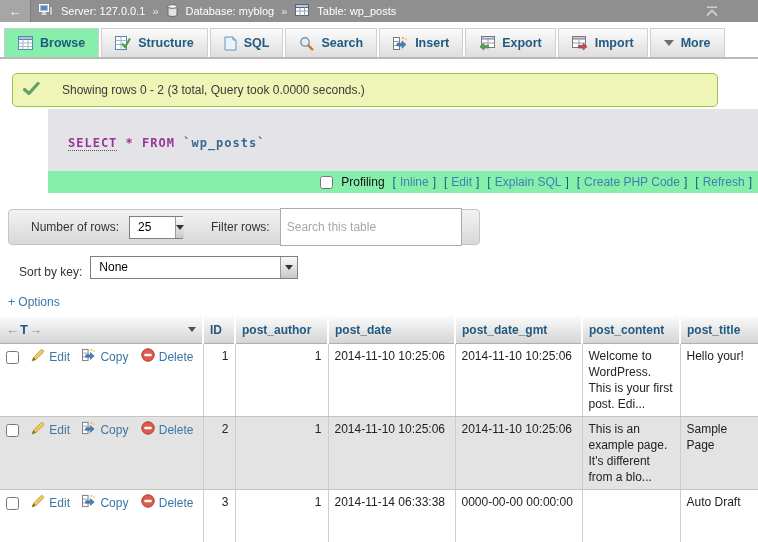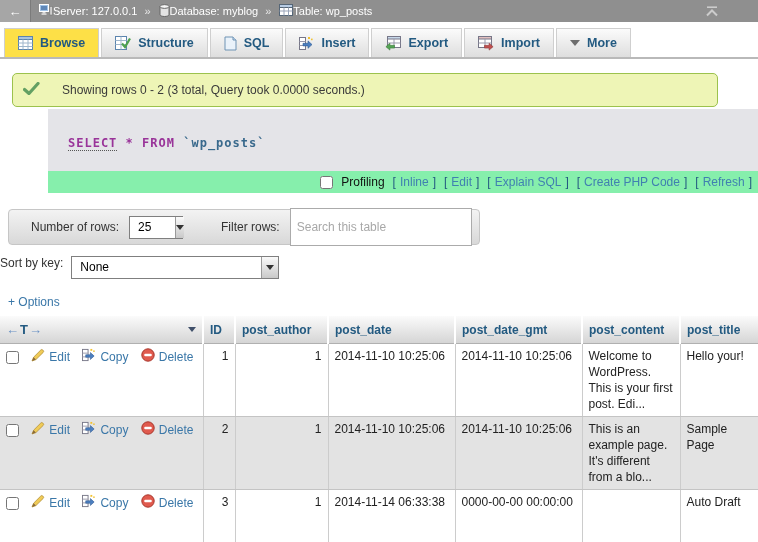--- a/index.html
+++ b/index.html
@@ -5,29 +5,29 @@
   html,body{margin:0;padding:0;}
   body{
     width:758px;height:542px;overflow:hidden;background:#fff;
     font-family:"Liberation Sans", sans-serif;font-size:12px;color:#333;
     position:relative;
   }
   
   .topbar{height:22px;background:#8f8f8f;display:flex;align-items:center;color:#fff;font-size:11px;}
   .backbtn{width:30px;height:22px;background:#a6a6a6;border-right:1px solid #7b7b7b;
     display:flex;align-items:center;justify-content:center;color:#fff;font-size:13px;cursor:pointer;}
-  .crumb{display:flex;align-items:center;gap:0;margin-left:8px;}
+  .crumb{display:flex;align-items:center;gap:8px;margin-left:8px;}
   .crumb-sep{margin-left:7px;color:#e8e8e8;}
   .collapse{margin-left:auto;margin-right:38px;display:flex;align-items:center;cursor:pointer;}
   
   .tabbar{margin-top:5px;height:30px;display:flex;align-items:flex-end;border-bottom:2px solid #b9b9b9;padding-left:4px;}
   .tab{display:flex;align-items:center;gap:7px;height:28px;padding:0 13px;margin-right:2px;
     border:1px solid #cfcfcf;border-bottom:none;background:linear-gradient(#fbfbfb,#dedede);
     font-weight:bold;color:#235a81;font-size:12.5px;cursor:pointer;white-space:nowrap;}
-  .tab.active{background:#fde047;}
+  .tab.active{background:#86efac;}
   .ticon{display:flex;align-items:center;}
   .tri-down-sm{width:0;height:0;border-left:5px solid transparent;border-right:5px solid transparent;border-top:6px solid #6d6d6d;}
   
   .message{margin:14px 0 0 12px;width:684px;background:#eef5b6;border:1px solid #9cc24d;border-radius:5px;
     padding:8px 10px;display:flex;align-items:center;gap:22px;color:#3a3a3a;}
   
   .querybox{margin:2px 0 0 8px;width:712px;padding-left:40px;}
   .query-sql{background:#e4e4e8;padding:27px 12px 21px 20px;
     font-family:"DejaVu Sans Mono", monospace;font-size:12px;font-weight:bold;letter-spacing:1px;}
   .kw{color:#993399;}
@@ -41,21 +41,21 @@
   
   .rowsbar{margin:16px 0 0 8px;width:448px;height:34px;border:1px solid #c6c6c6;border-radius:4px;
     background:linear-gradient(#f3f3f3,#d8d8d8);display:flex;align-items:center;padding-left:22px;gap:10px;}
   .selectbox{display:inline-flex;align-items:stretch;background:#fff;border:1px solid #7f7f7f;height:21px;cursor:pointer;gap:16px;}
   .selectbox .val{padding:0 8px;line-height:21px;color:#000;flex:1;}
   .selectbox .btn{width:16px;background:linear-gradient(#fafafa,#c9c9c9);border-left:1px solid #9a9a9a;
     display:flex;align-items:center;justify-content:center;}
   .tri-down{width:0;height:0;border-left:4px solid transparent;border-right:4px solid transparent;border-top:5px solid #333;}
   .filterinput{width:168px;height:20px;border:1px solid #ababab;padding:8px 6px;font-family:inherit;font-size:12px;color:#333;}
   .filterinput::placeholder{color:#a8a8a8;}
-  .sortrow{margin:11px 0 0 0;display:flex;align-items:flex-start;gap:8px;}
+  .sortrow{margin:11px 0 0 19px;display:flex;align-items:flex-end;gap:8px;}
   .sortsel{width:206px;}
   .optionslink{margin:16px 11px 0 8px;color:#3a77a8;cursor:pointer;display:inline-block;text-align:center;}
   
   table.results{margin-top:7px;width:758px;border-collapse:collapse;table-layout:fixed;}
   .results th{background:linear-gradient(#fbfbfb,#d5d5d5);color:#235a81;font-weight:bold;text-align:left;
     height:27px;padding:0 6px;border-right:2px solid #fff;border-bottom:1px solid #b0b0b0;font-size:12px;}
   .results td{vertical-align:top;padding:4px 6px;border-right:1px solid #ccc;border-bottom:1px solid #c4c4c4;
     color:#222;line-height:16px;overflow:hidden;}
   .results td:last-child,.results th:last-child{border-right:none;}
   tr.even td{background:#e3e3e3;}
@@ -148,20 +148,29 @@
         <svg width="13" height="15" viewBox="0 0 13 15">
           <path d="M1 1 h8 l3 3 v10 h-11 z" fill="#eaf2fa" stroke="#6e93b4"></path>
           <path d="M9 1 v3 h3" fill="#c8dcee" stroke="#6e93b4"></path>
         </svg>
       </span>
     <span>SQL</span>
   </div>
   <div class="tab">
     <span class="ticon">
         <svg width="15" height="15" viewBox="0 0 15 15">
+          <circle cx="6" cy="6" r="4.2" fill="#e4eef6" stroke="#7e95a8" stroke-width="1.4"></circle>
+          <line x1="9.3" y1="9.3" x2="13.3" y2="13.3" stroke="#c07a3a" stroke-width="2.4" stroke-linecap="round"></line>
+        </svg>
+      </span>
+    <span>Search</span>
+  </div>
+  <div class="tab">
+    <span class="ticon">
+        <svg width="15" height="15" viewBox="0 0 15 15">
           <rect x="0.5" y="1.5" width="6" height="12" fill="#ffffff" stroke="#777788"></rect>
           <line x1="0.5" y1="5.5" x2="6.5" y2="5.5" stroke="#99a"></line>
           <line x1="0.5" y1="9.5" x2="6.5" y2="9.5" stroke="#99a"></line>
           <path d="M4 7.3 h5 v-2.4 l4 3.7 -4 3.7 v-2.4 h-5 z" fill="#4c7fc0" stroke="#2f5a92" stroke-width="0.6"></path>
           <rect x="9" y="1" width="2" height="2" fill="#f2c230"></rect>
           <rect x="12" y="2.6" width="1.6" height="1.6" fill="#f2c230"></rect>
         </svg>
       </span>
     <span>Insert</span>
   </div>
@@ -241,21 +250,21 @@
 
 
 <div class="rowsbar">
   <span>Number of rows:</span>
   <span class="selectbox" style="width:52px;">
     <span class="val">25</span>
     <span class="btn">
         <span class="tri-down"></span>
       </span>
   </span>
-  <span style="margin-left:28px;">Filter rows:</span>
+  <span style="margin-left:18px;">Filter rows:</span>
   <input class="filterinput" type="text" placeholder="Search this table" style="">
 </div>
 
 
 <div class="sortrow">
   <span>Sort by key:</span>
   <span class="selectbox sortsel">
     <span class="val">None</span>
     <span class="btn">
         <span class="tri-down"></span>

